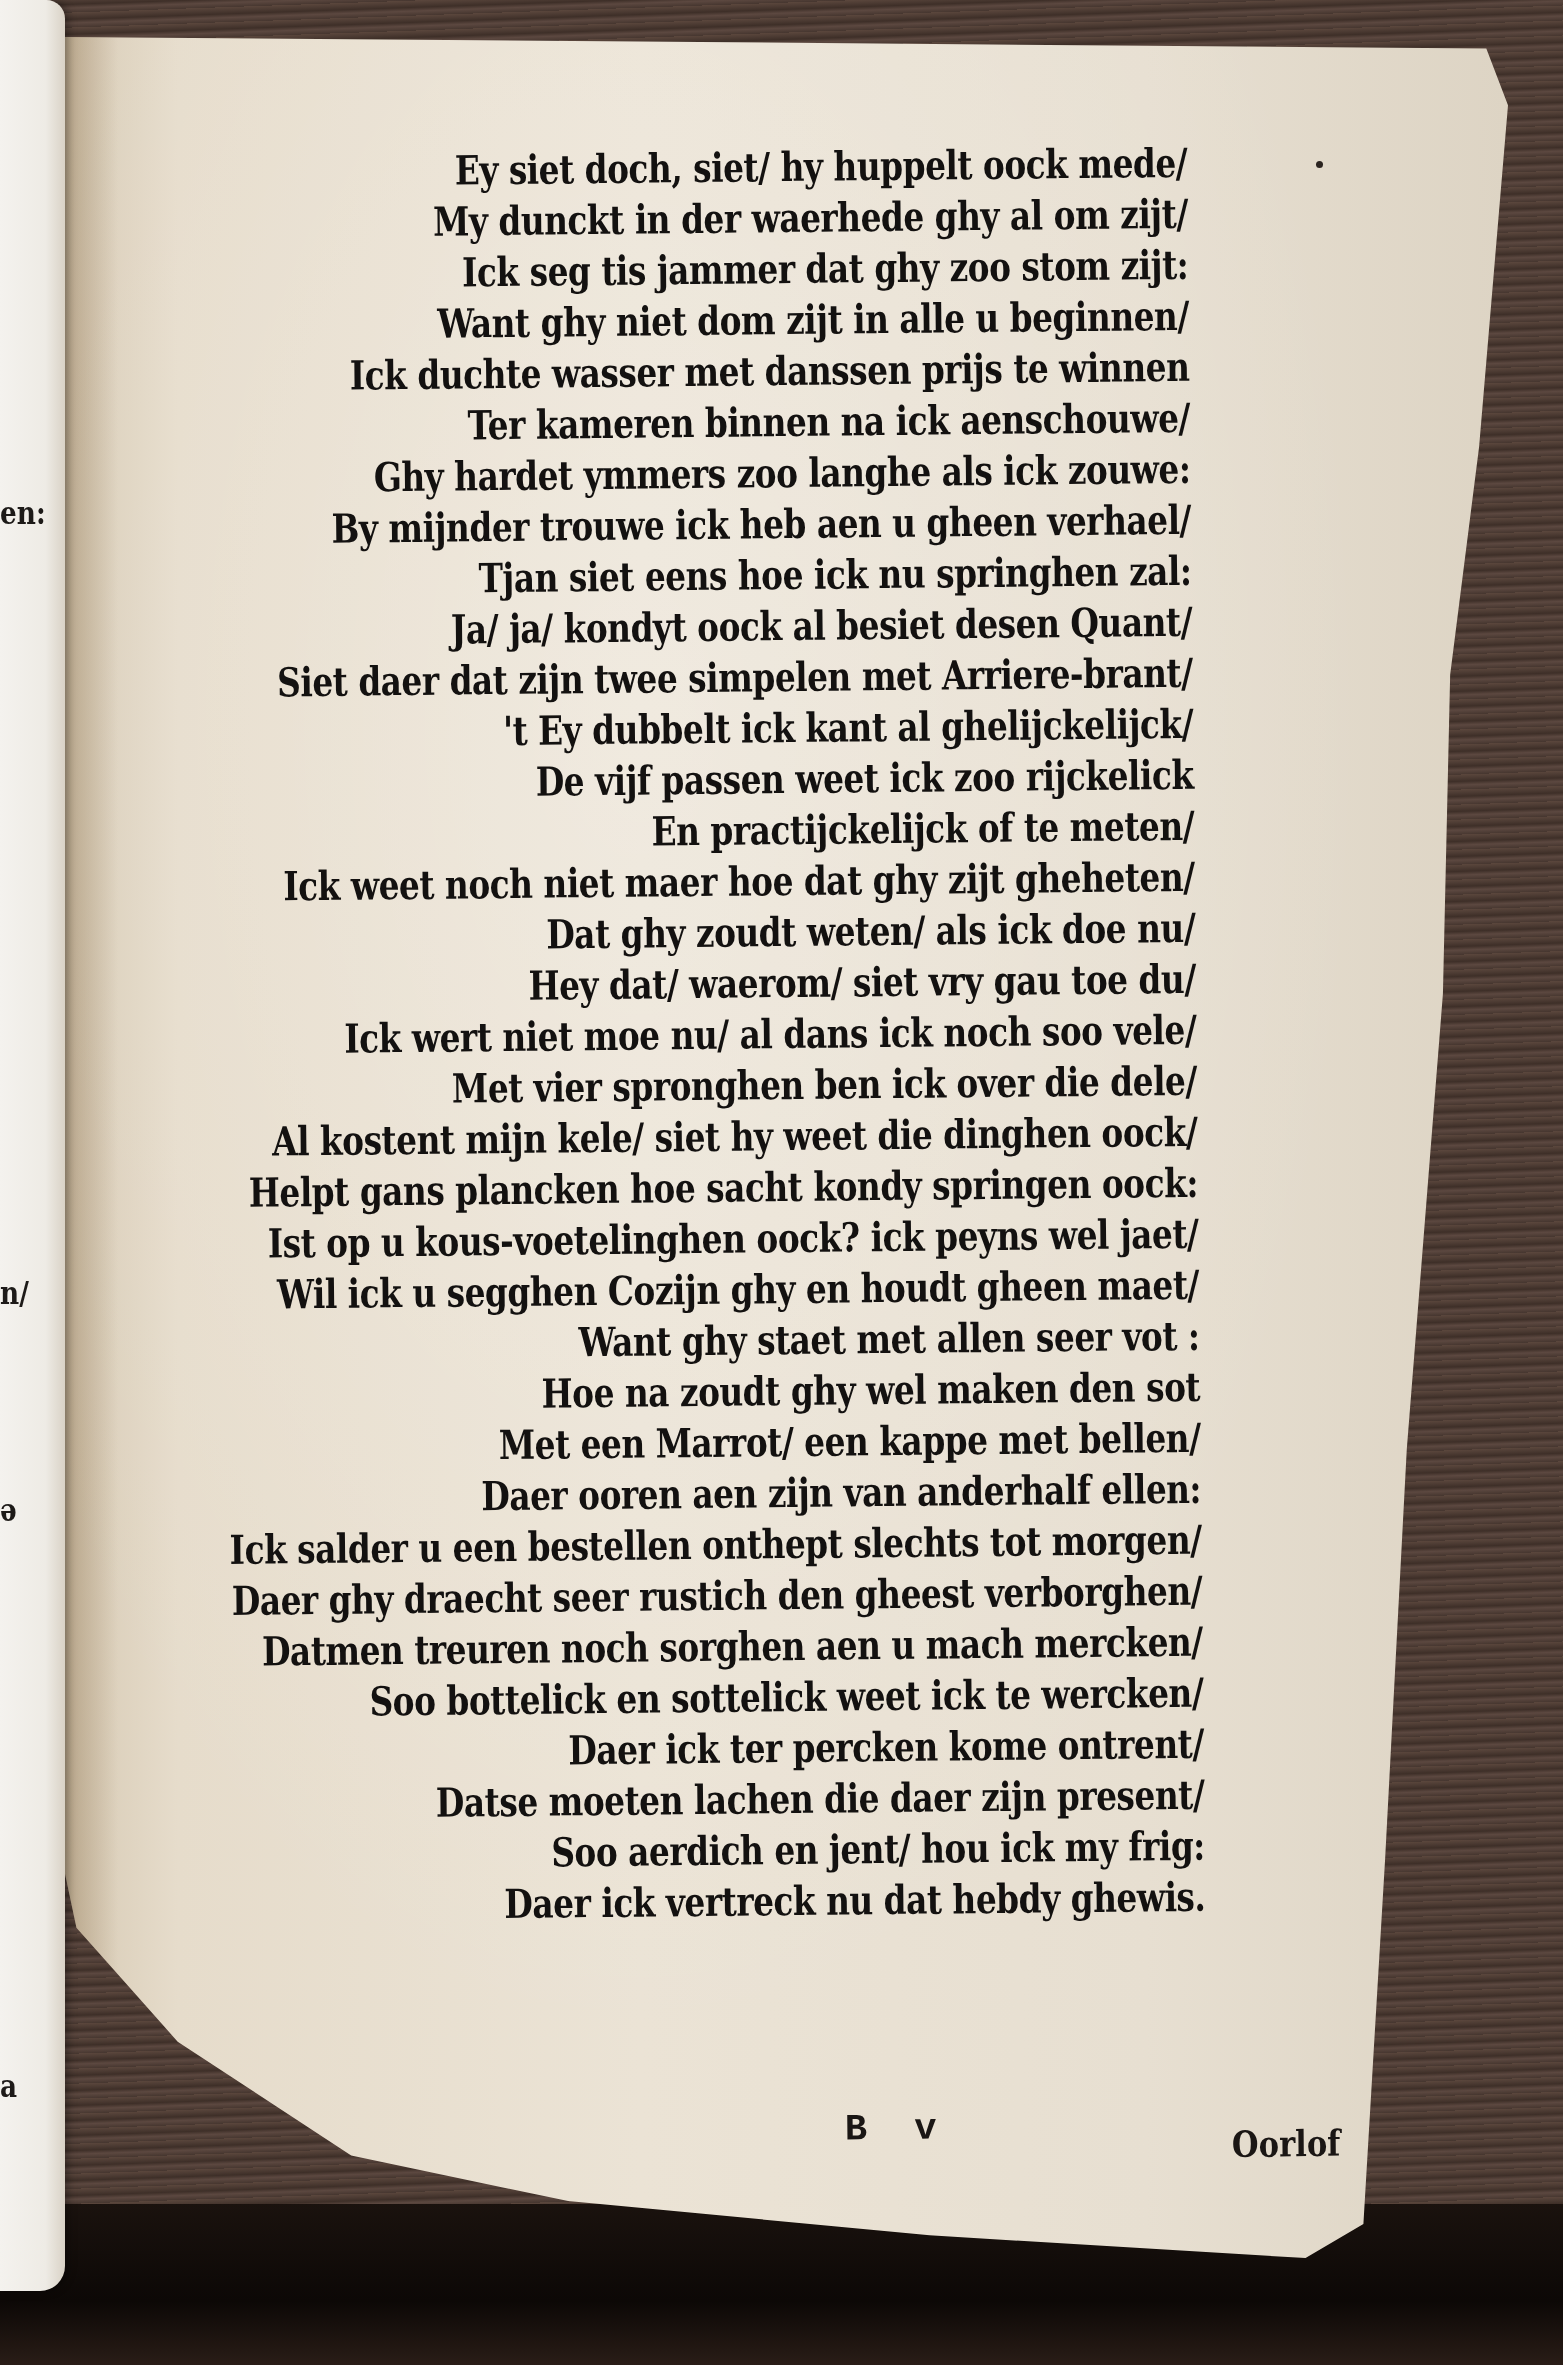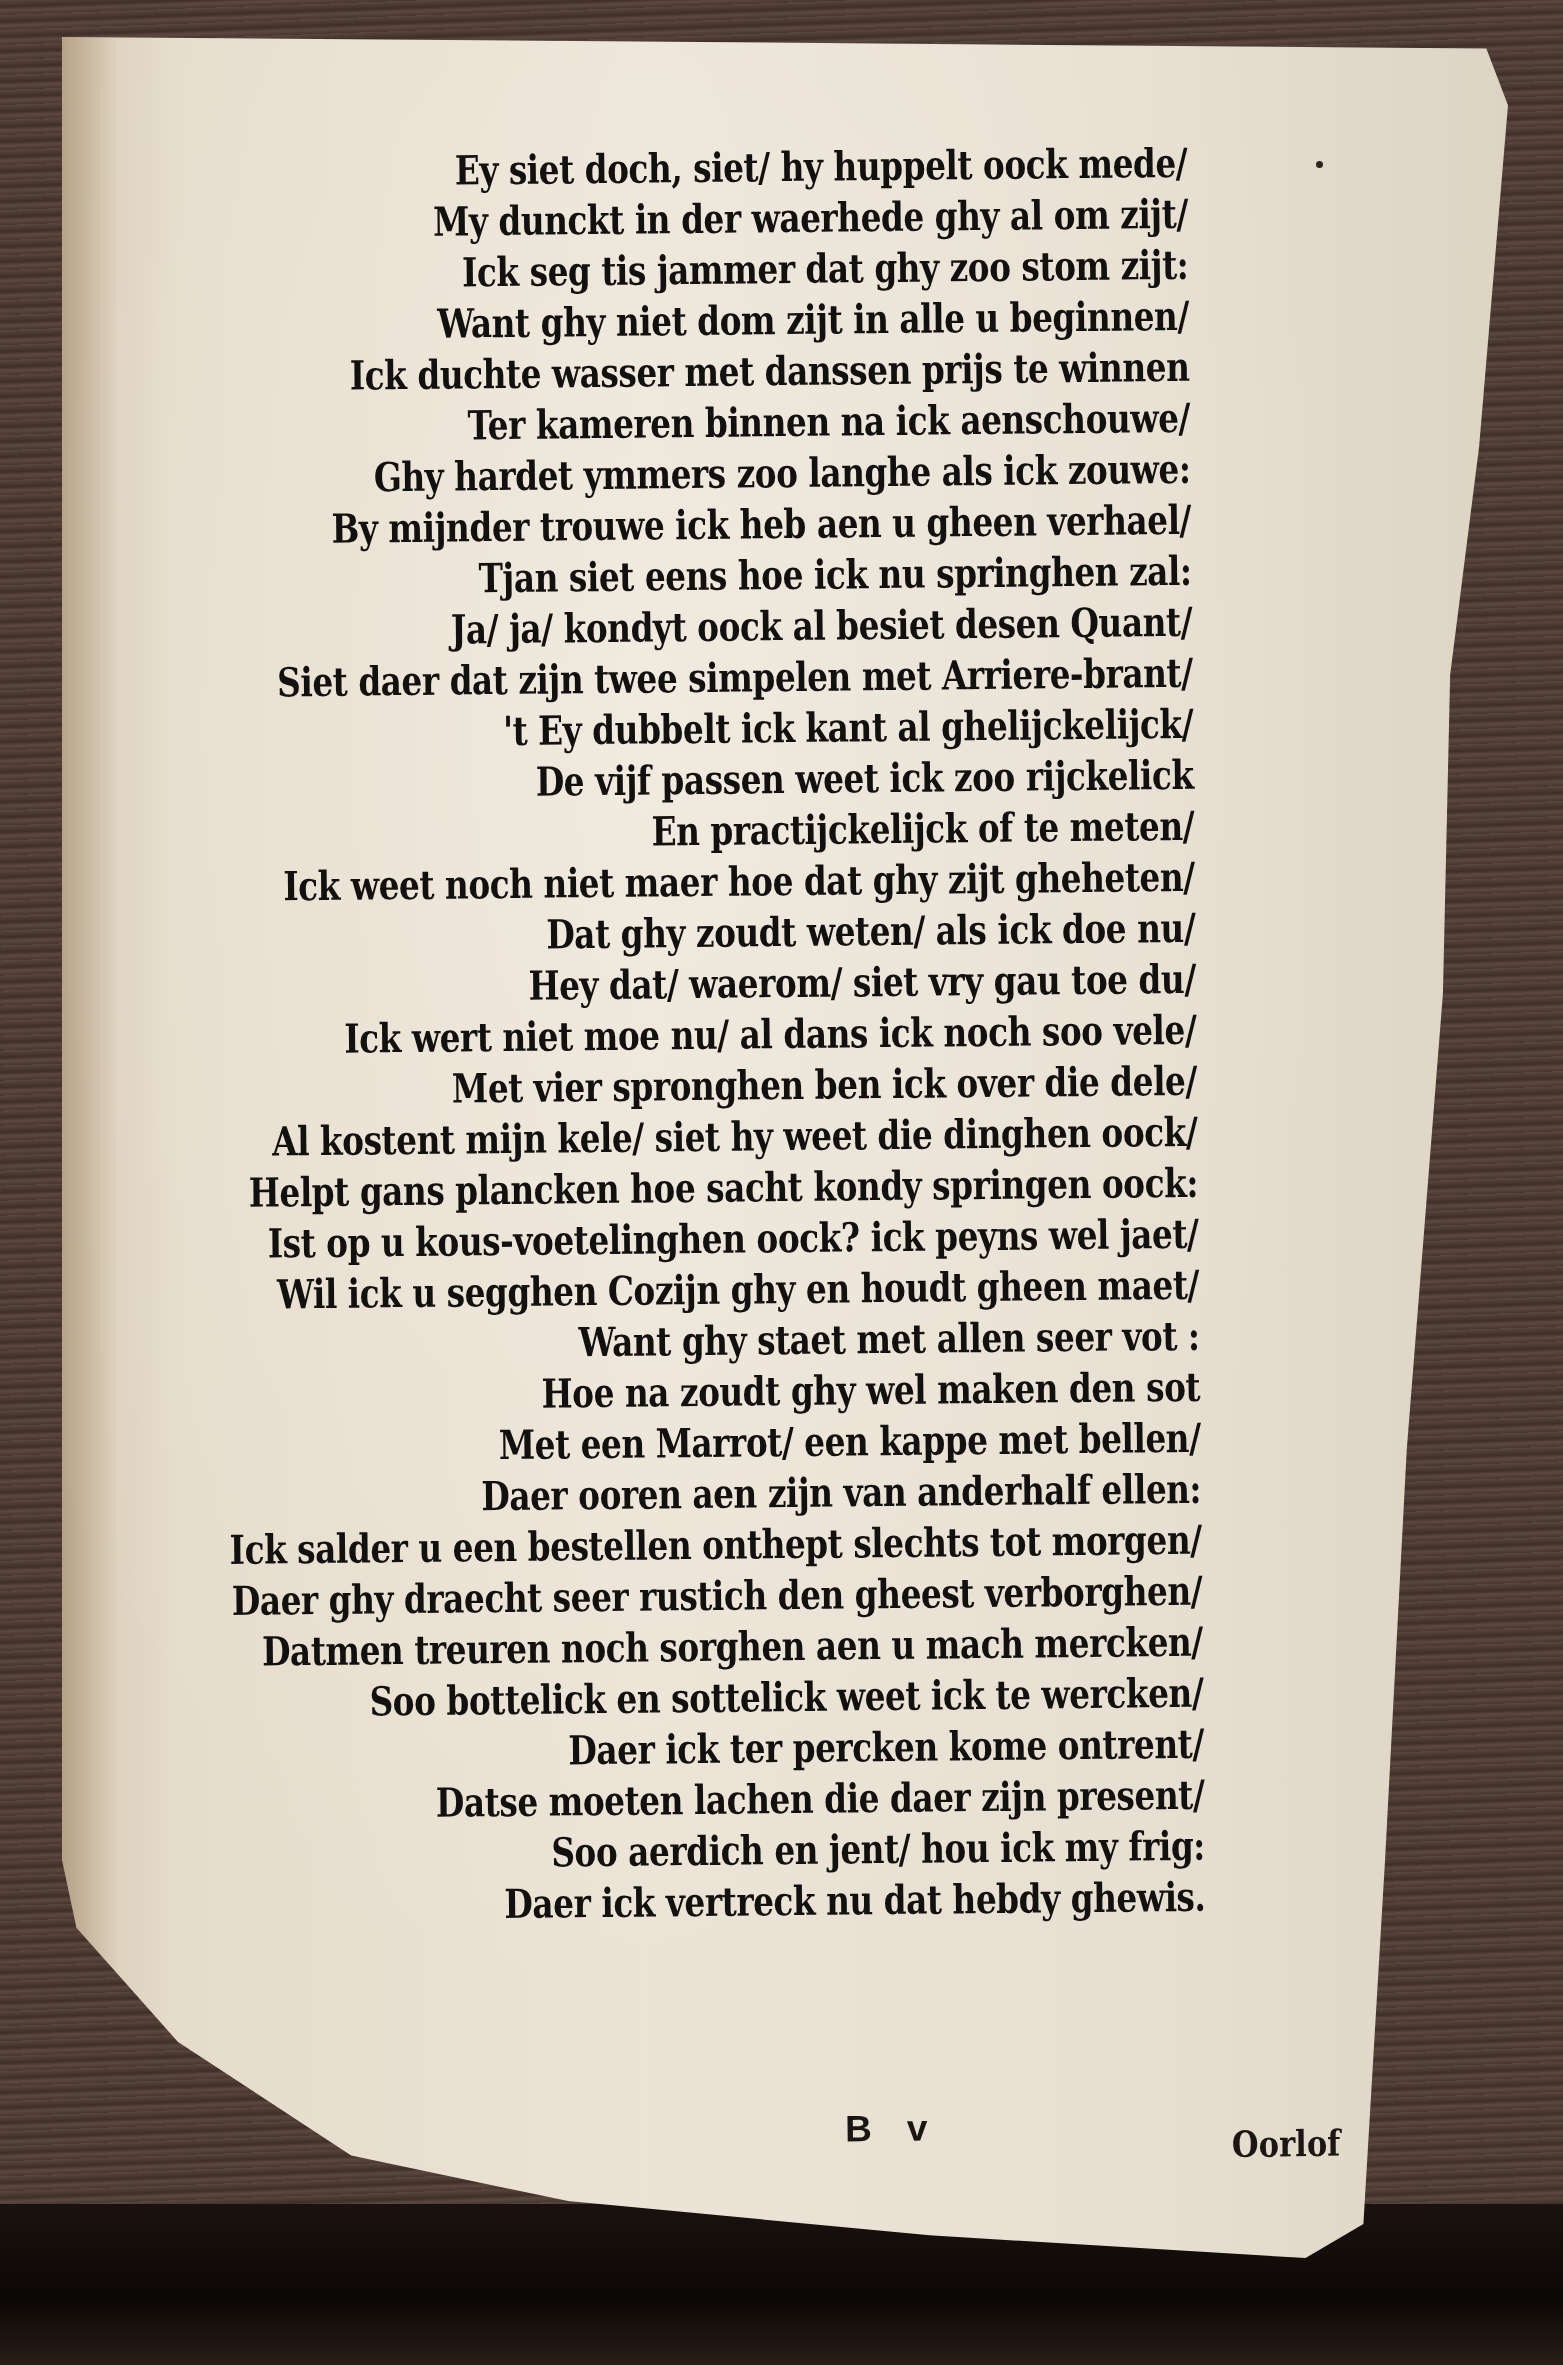--- a/index.html
+++ b/index.html
@@ -81,21 +81,21 @@
       color: #131110;
       white-space: nowrap;
       letter-spacing: -0.6px;
       transform: scaleX(0.82);
       transform-origin: left center;
     }
     .signature {
       position: absolute;
       top: 2071px;
       left: 783px;
-      font-family: Liberation Sans, sans-serif;
+      font-family: Liberation Mono, monospace;
       font-weight: bold;
       font-size: 37px;
       color: #1a1614;
       word-spacing: 25px;
       transform: rotate(-0.6deg);
     }
     .catchword {
       position: absolute;
       top: 2086px;
       left: 1170px;
@@ -112,20 +112,26 @@
       border-radius: 50%;
       background: #2b2420;
     }
   </style>
 </head>
 <body>
 
 <div class="scene">
   <div class="spine-shadow"></div>
 
+  <div class="left-page">
+    <span class="frag" style="top:495px">en:</span>
+    <span class="frag" style="top:1275px">n/</span>
+    <span class="frag" style="top:1492px">ǝ</span>
+    <span class="frag" style="top:2068px">a</span>
+  </div>
 
   <div class="page">
     <div class="page-gutter"></div>
     <div class="dot-mark" style="left:1254px; top:124px;"></div>
     <div class="dot-mark" style="left:1376px; top:1424px; width:5.6px; height:5.6px;"></div>
 
     <div class="text-block">
       <span class="line">Ey siet doch, siet/ hy huppelt oock mede/</span>
       <span class="line">My dunckt in der waerhede ghy al om zijt/</span>
       <span class="line">Ick seg tis jammer dat ghy zoo stom zijt:</span>

